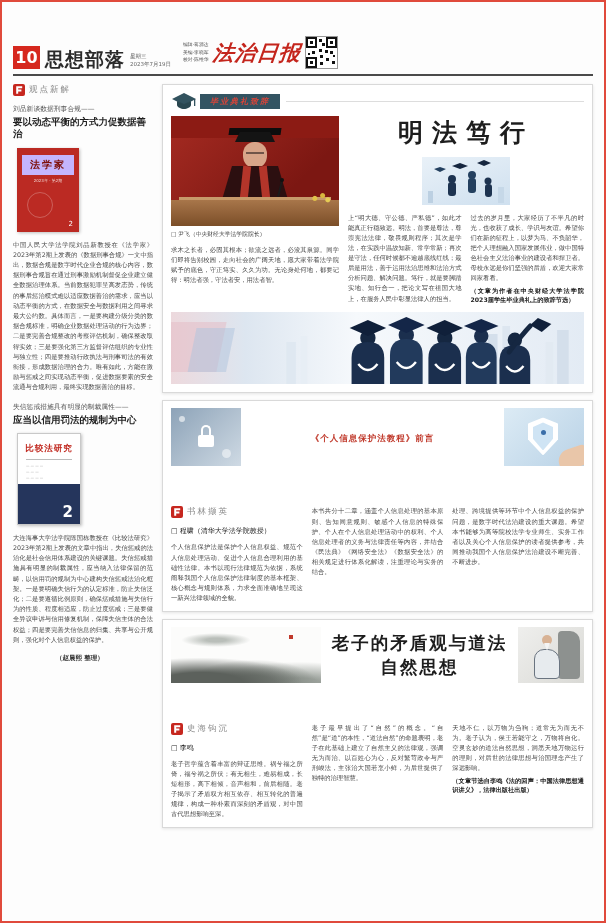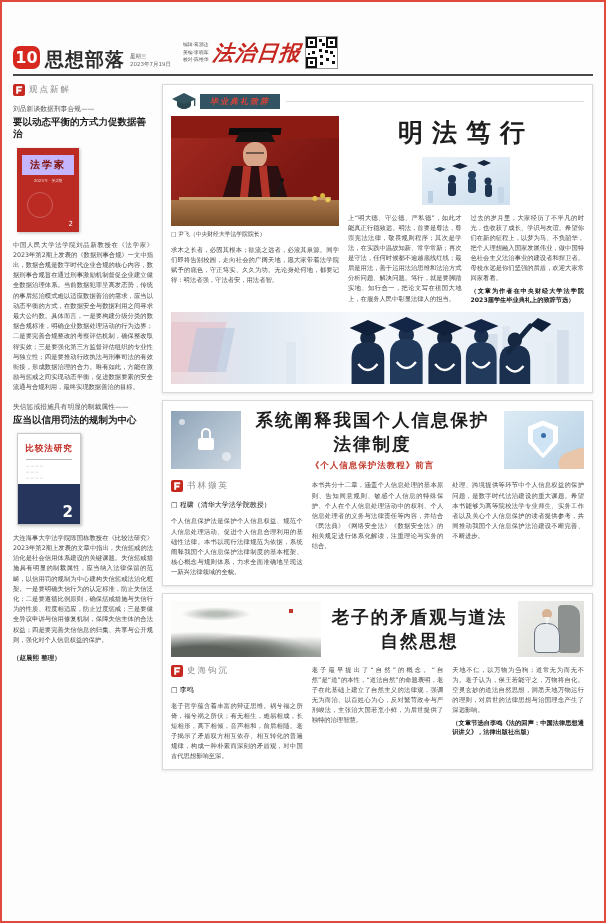--- a/index.html
+++ b/index.html
@@ -5,21 +5,21 @@
   * { margin:0; padding:0; box-sizing:border-box; }
   html,body { background:#fff; }
   body { font-family:"DejaVu Sans","Liberation Sans",sans-serif; }
   .page { width:606px; height:923px; background:#fdfdfd; border:2px solid #e04a3c;
           position:relative; overflow:hidden; padding:34px 11px 8px 11px; }
 
   
   .hdr { display:flex; align-items:flex-end; padding-bottom:5px; border-bottom:2px solid #4a4a4a; }
   .hdr-left { display:flex; align-items:flex-end; gap:5px; width:170px; }
   .pageno { background:#d6281e; color:#fff; font-weight:bold; font-size:16px; width:27px; height:23px;
-            display:flex; align-items:center; justify-content:center;border-radius:7px; }
+            display:flex; align-items:center; justify-content:center; }
   .sec-name { font-size:19px; font-weight:bold; color:#2b2b2b; letter-spacing:1px; line-height:1; }
   .dateblk { font-size:5.5px; color:#666; line-height:1.5; padding-bottom:1px; }
   .hdr-mid { flex:1; text-align:center; }
   .edition { font-size:27px; font-weight:bold; color:#d6281e; letter-spacing:9px; line-height:1; }
   .hdr-right { display:flex; align-items:center; gap:4px; }
   .credits { font-size:4.8px; color:#555; line-height:1.6; text-align:right; }
   .masthead { font-size:21px; font-weight:bold; color:#c4251c; font-style:italic;
               transform:skewX(-6deg); letter-spacing:1px; white-space:nowrap; }
   .qr { width:33px; height:33px; background:#fff; border:1px solid #999; }
 
@@ -41,21 +41,21 @@
   .cover1 .sub { position:absolute; top:30px; left:0; right:0; text-align:center; color:#f3d3cf; font-size:4px; }
   .cover1 .seal { position:absolute; bottom:14px; left:10px; width:26px; height:26px; border:1px solid rgba(255,255,255,.25); border-radius:50%; }
   .cover1 .num { position:absolute; bottom:4px; right:6px; color:#fff; font-size:7px; }
   .cover2 { width:64px; height:92px; background:#fff; border:1px solid #c9c9c9; margin:2px 0 8px 4px; position:relative;
             box-shadow:1px 1px 3px rgba(0,0,0,.25); }
   .cover2 .t { margin-top:9px; text-align:center; color:#c0271e; font-weight:bold; font-size:8.5px; letter-spacing:1px; }
   .cover2 .lines { margin:4px 8px; border-top:1px solid #bbb; padding-top:3px; font-size:3.5px; color:#888; line-height:1.8; }
   .cover2 .navy { position:absolute; bottom:0; left:0; right:0; height:40px; background:#25355c; }
   .cover2 .navy .n2 { position:absolute; bottom:3px; right:7px; color:#fff; font-size:15px; font-weight:bold; }
   .ltext { font-size:6.3px; color:#474747; text-align:justify; line-height:1.62; margin-bottom:9px; }
-  .lbyline { font-size:6.5px; font-weight:bold; color:#333; text-align:left; padding-right:6px; margin-top:8px; }
+  .lbyline { font-size:6.5px; font-weight:bold; color:#333; text-align:center; padding-right:6px; margin-top:8px; }
 
   
   .box { background:#fff; border:1px solid #d9d9d9; box-shadow:0 1px 3px rgba(0,0,0,.10);
          padding:7px 8px 8px 8px; margin-bottom:7px; position:relative; }
 
   
   .ribbonrow { display:flex; align-items:center; margin-bottom:6px;justify-content:space-between; }
   .ribbon { display:flex; align-items:center; gap:3px; }
   .ribbon-text { background:#335462; color:#d8453a; font-size:8px; font-style:italic; font-weight:bold;
                  padding:2px 10px; letter-spacing:2px; }
@@ -112,21 +112,21 @@
           background:radial-gradient(ellipse at 20% 100%,#5c615c 25%,transparent 60%),radial-gradient(ellipse at 55% 100%,#7b817b 18%,transparent 55%),radial-gradient(ellipse at 85% 100%,#9aa09a 12%,transparent 50%); }
   .ink2 { position:absolute; top:6px; left:10px; width:70px; height:14px; background:radial-gradient(ellipse,#b9beb9 20%,transparent 70%); }
   .inkseal { position:absolute; top:8px; right:28px; width:4px; height:4px; background:#c0392b; }
   .img-laozi { width:66px; height:56px; background:linear-gradient(135deg,#efefed,#d9d9d5); }
   .lz-rock { position:absolute; top:4px; right:4px; width:22px; height:48px; background:#8d918f; border-radius:4px 10px 4px 4px; }
   .lz-robe { position:absolute; bottom:4px; left:16px; width:26px; height:30px; background:#e7ebee; border:1px solid #6a7480; border-radius:10px 12px 4px 4px; }
   .lz-head { position:absolute; top:8px; left:24px; width:10px; height:10px; border-radius:50%; background:#d8b294; }
   .lz-beard { position:absolute; top:16px; left:26px; width:6px; height:8px; background:#f4f4f4; clip-path:polygon(0 0,100% 0,50% 100%); }
 
   .a-body { display:flex; gap:9px; }
-  .a-col { flex:1; min-width:0; }
+  .a-col { flex:1; min-width:0;margin-top:32px; }
   .a-coltext { font-size:6.3px; color:#474747; text-align:justify; line-height:1.6; }
   .author { font-size:7px; color:#222; margin:3px 0 6px 0; }
   .a-credit { font-size:6.2px; font-weight:bold; color:#222; margin-top:4px; text-align:justify; }
 
   .flagicon { flex:none; }
 </style>
 </head>
 <body>
 
 <div class="page">
@@ -315,21 +315,20 @@
 
       <div class="box">
         <div class="a-head">
           <div class="a-img img-lock">
             <div class="bokeh1"></div>
               <div class="bokeh2"></div>
             <div class="lockshackle"></div>
             <div class="lockbody"></div>
           </div>
           <div class="a-titleblk">
-            <div class="a-title">系统阐释我国个人信息保护法律制度</div>
             <div class="a-sub">《个人信息保护法教程》前言</div>
           </div>
           <div class="a-img img-shield">
             <div class="shield"></div>
             <div class="shield-in"></div>
               <div class="keyhole"></div>
             <div class="hand"></div>
           </div>
         </div>
         <div class="a-body">

